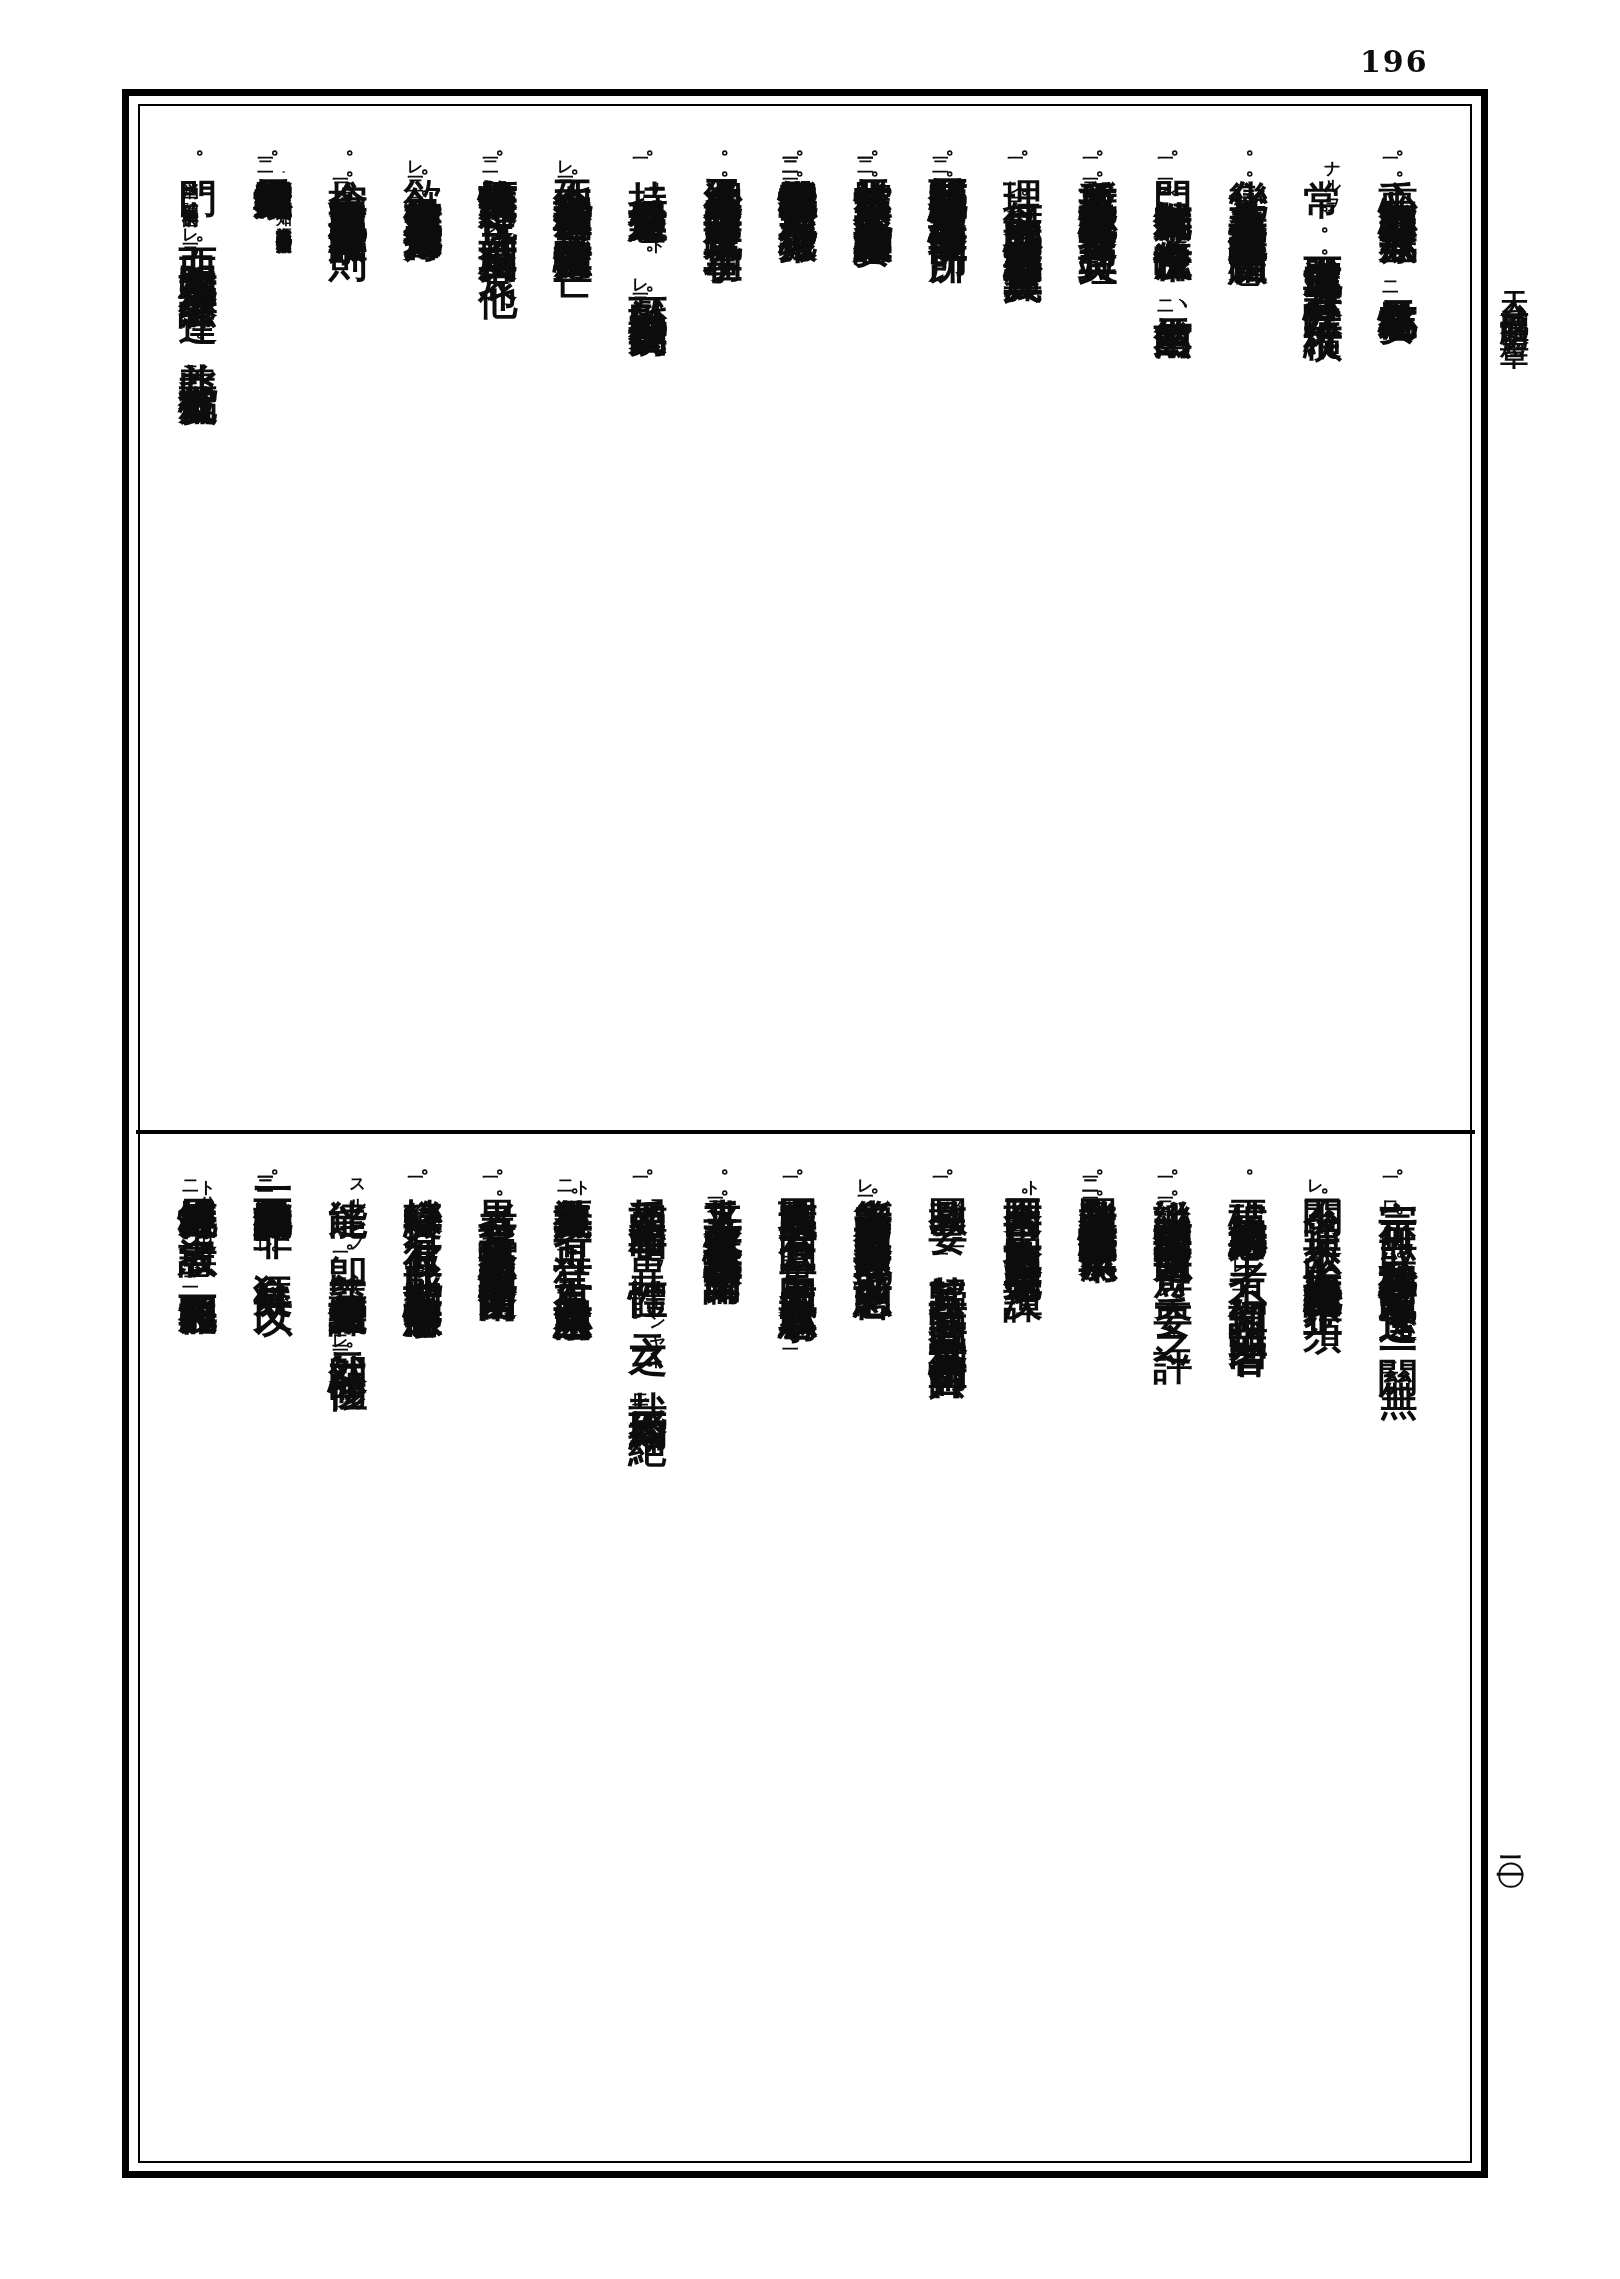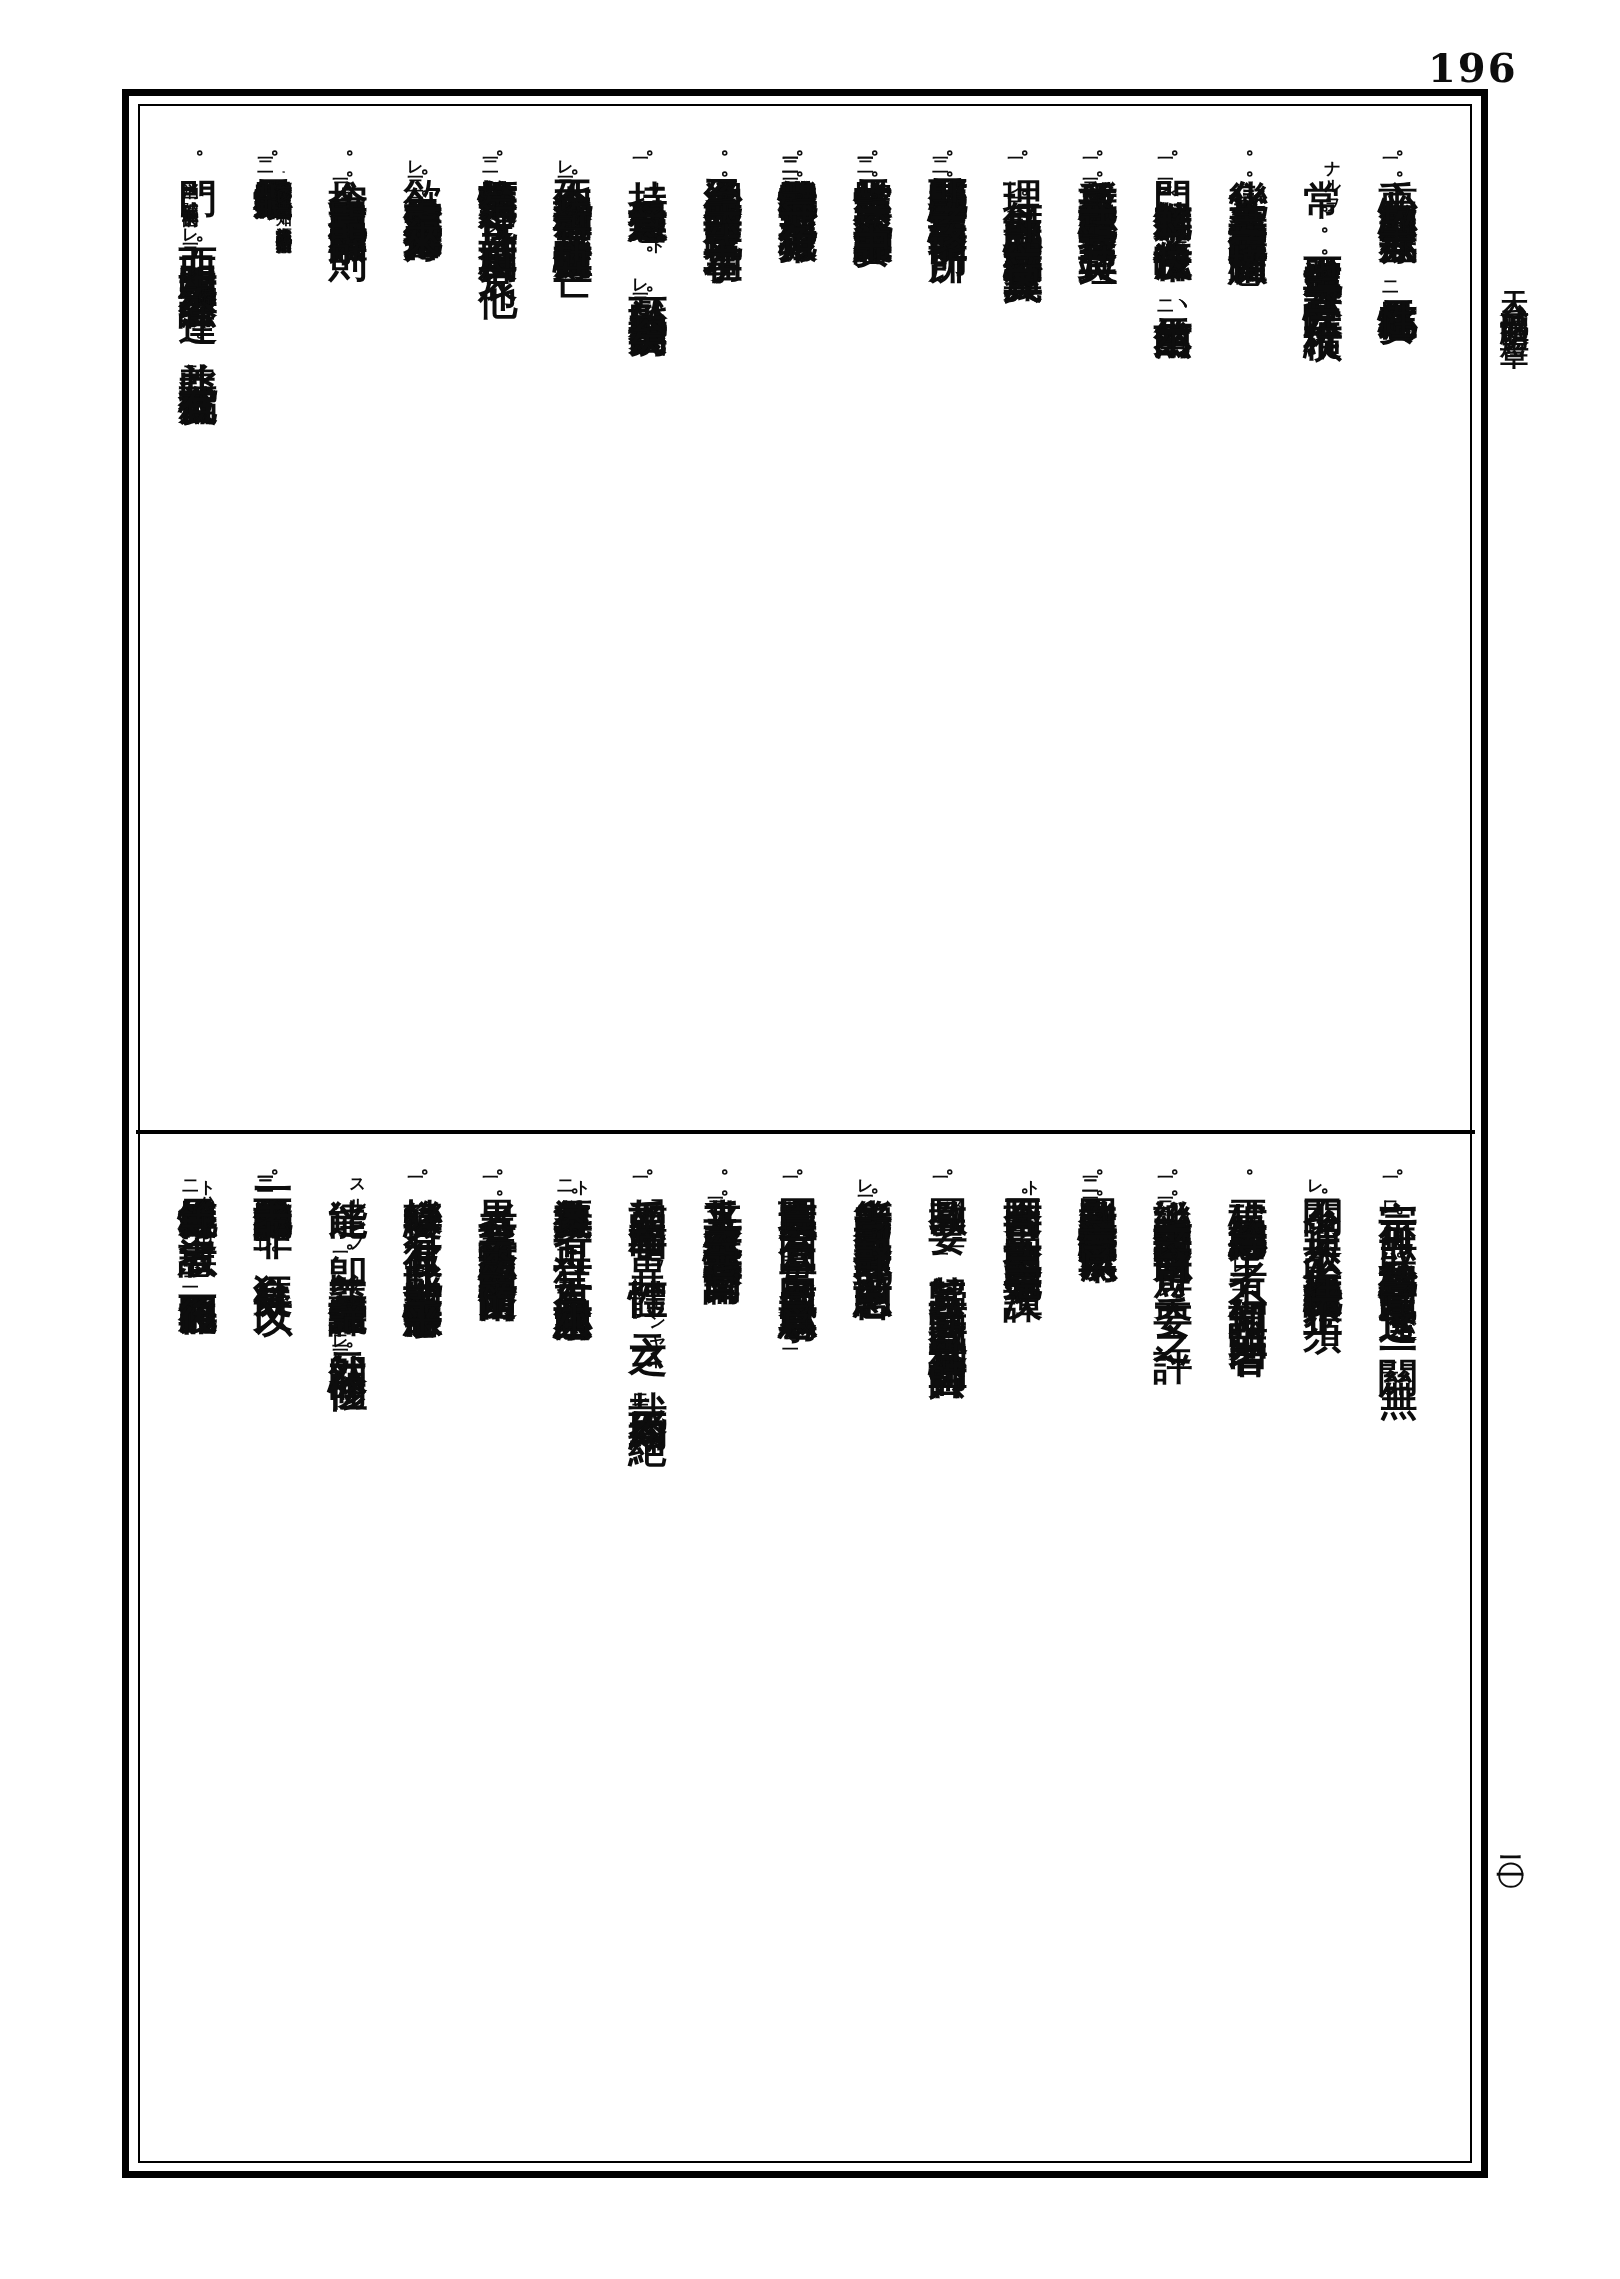--- a/index.html
+++ b/index.html
@@ -2,22 +2,22 @@
 <html><head>
 <meta charset="utf-8">
 <style>
   html,body{margin:0;padding:0;}
   body{
     width:1621px;height:2279px;position:relative;
     background:#ffffff;color:#0d0d0d;
     font-family:"DejaVu Serif","Liberation Serif",serif;
   }
   .page-number{
-    position:absolute;left:1428px;top:44px;
-    font-size:40px;font-weight:bold;letter-spacing:2px;
+    position:absolute;left:1360px;top:44px;
+    font-size:30px;font-weight:bold;letter-spacing:2px;
   }
   .frame-outer{
     position:absolute;left:122px;top:89px;width:1366px;height:2089px;
     border:7px solid #000;box-sizing:border-box;
   }
   .frame-inner{
     position:absolute;left:9px;top:8px;right:9px;bottom:8px;
     border:2px solid #000;
   }
   .band-divider{

